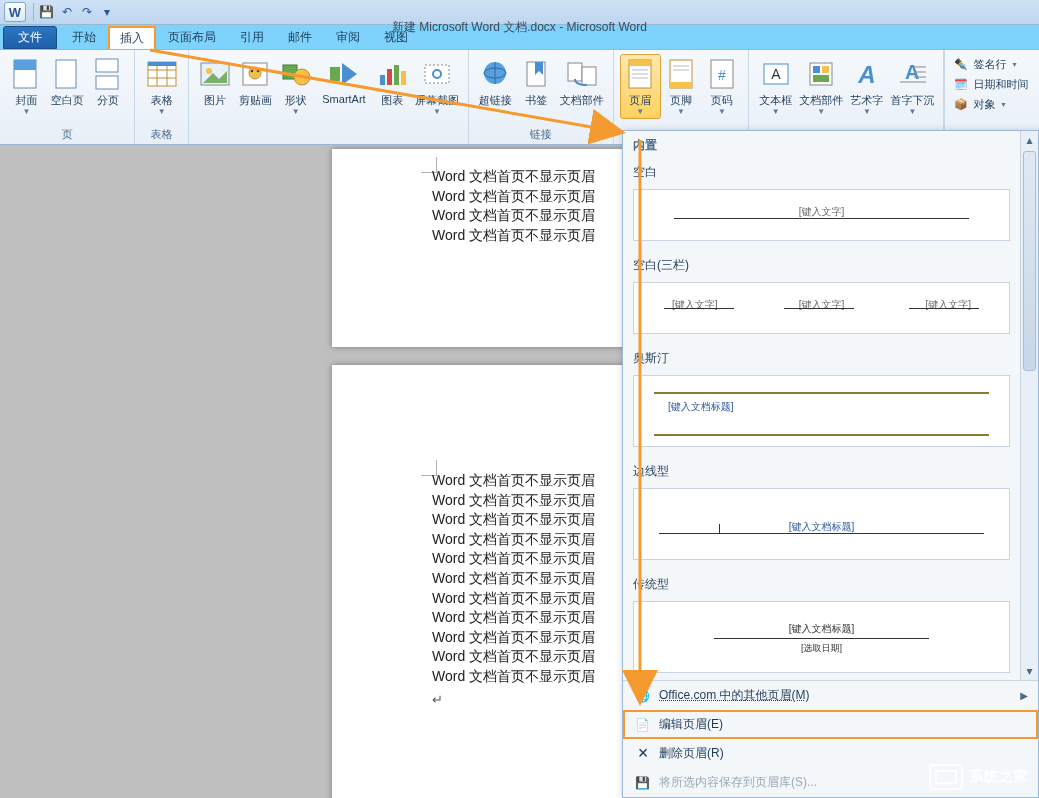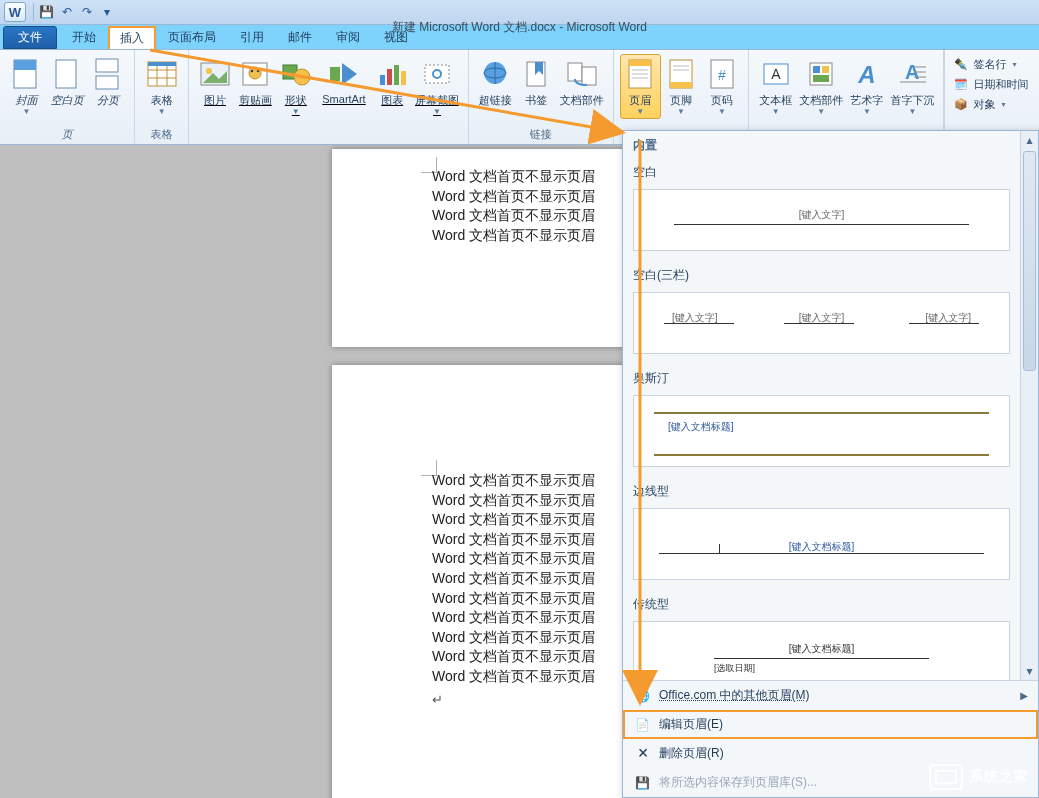--- a/index.html
+++ b/index.html
@@ -129,21 +129,21 @@
     box-shadow:2px 2px 8px rgba(0,0,0,0.25);
     display:flex; flex-direction:column;
     z-index:5;
   }
   .gallery-scroll { flex:1; overflow:hidden; position:relative; }
   .gallery-inner { position:absolute; left:0; top:0; right:18px; bottom:0; }
   .gal-label { font-weight:bold; color:#4a6a8a; font-size:12px; padding:6px 10px 4px 10px; }
   .gal-item {
     margin:4px 10px 10px 10px;
     border:1px solid #c9d4e0; background:#fff;
-    height:62px; position:relative; cursor:pointer;
+    height:52px; position:relative; cursor:pointer;
   }
   .gal-item.h72 { height:72px; }
   .gal-line-center {
     position:absolute; left:40px; right:40px; top:56%;
     border-top:1px solid #333;
   }
   .gal-placeholder {
     position:absolute; font-size:10px; color:#666;
   }
   .gal-three .seg { position:absolute; top:50%; border-top:1px solid #333; width:70px; }
@@ -157,21 +157,21 @@
     position:absolute; left:25px; right:25px; top:44px;
     border-top:1px solid #333;
   }
   .gal-side .tick { position:absolute; left:60px; top:-10px; width:1px; height:10px; background:#333;}
   .gal-side .ph { position:absolute; left:50%; transform:translateX(-50%); top:-14px; color:#2a579a; font-size:10px;}
   .gal-trad .box {
     position:absolute; left:80px; right:80px; top:20px;
     text-align:center; font-size:10px; color:#333;
   }
   .gal-trad .line { position:absolute; left:80px; right:80px; top:36px; border-top:1px solid #333;}
-  .gal-trad .sub { position:absolute; left:80px; right:80px; top:40px; text-align:left; font-size:9px; color:#333;}
+  .gal-trad .sub { position:absolute; left:80px; right:80px; top:40px; text-align:center; font-size:9px; color:#333;}
 
   .gallery-footer {
     border-top:1px solid #c9d4e0;
     background:#f4f7fa;
   }
   .gf-item {
     display:flex; align-items:center; gap:8px;
     padding:6px 12px; color:#1f3b5a; cursor:pointer;
     position:relative;
   }
@@ -249,21 +249,21 @@
   <div class="tab">
       <span>审阅</span>
     </div>
   <div class="tab">
       <span>视图</span>
     </div>
 </div>
 
 <div class="ribbon">
 
-  <div class="group" style="min-width:132px;font-style:italic;">
+  <div class="group" style="min-width:132px;">
     <div class="group-body">
       <div class="rbtn">
         <span class="ico-large">
           <svg width="30" height="32">
               <rect x="3" y="2" width="22" height="28" fill="#fff" stroke="#6a8bb0"></rect>
               <rect x="3" y="2" width="22" height="10" fill="#5aa0e0"></rect>
             </svg>
         </span>
         <span class="label">封面</span>
         <span class="drop">▼</span>
@@ -302,21 +302,21 @@
               <rect x="2" y="4" width="28" height="4" fill="#4a90d0"></rect>
             </svg>
         </span>
         <span class="label">表格</span>
         <span class="drop">▼</span>
       </div>
     </div>
     <div class="group-label">表格</div>
   </div>
 
-  <div class="group" style="min-width:280px;text-decoration:underline;">
+  <div class="group" style="min-width:280px;">
     <div class="group-body">
       <div class="rbtn">
         <span class="ico-large">
             <svg width="32" height="30">
               <rect x="2" y="4" width="28" height="22" fill="#e8f0f8" stroke="#888"></rect>
               <circle cx="10" cy="12" r="3" fill="#f6c04a"></circle>
               <polyline points="4,24 14,14 20,20 28,12 28,24" fill="#7bb06a" stroke="none"></polyline>
             </svg>
           </span>
         <span class="label">图片</span>

